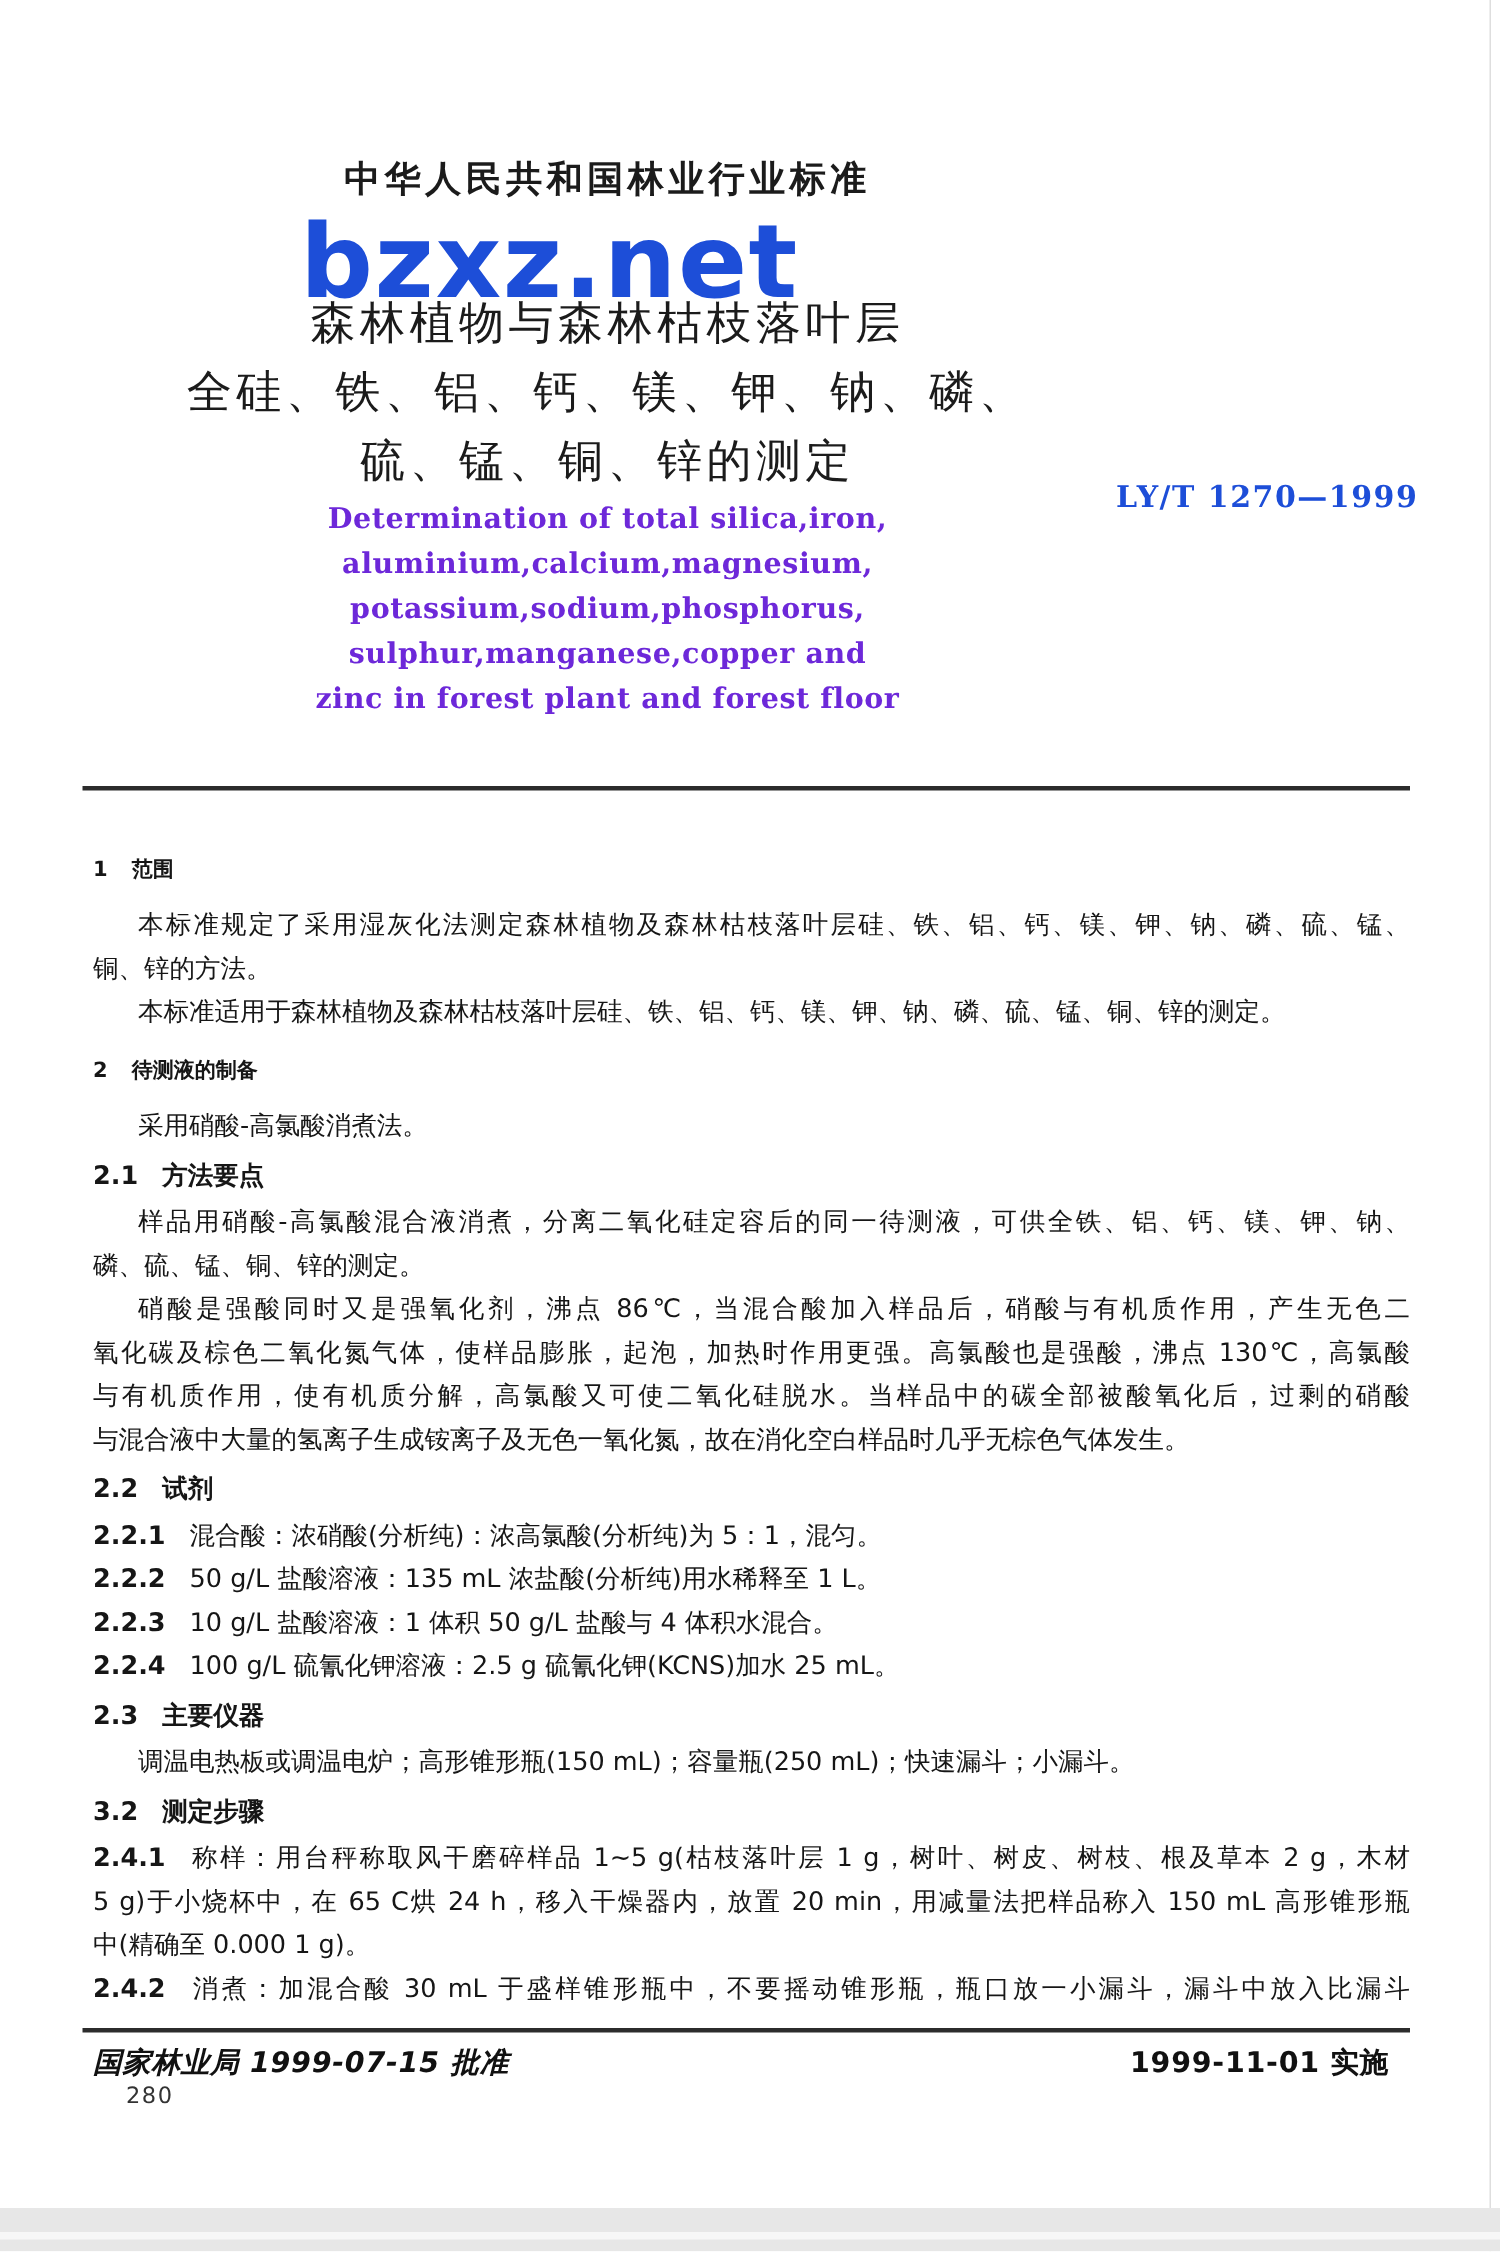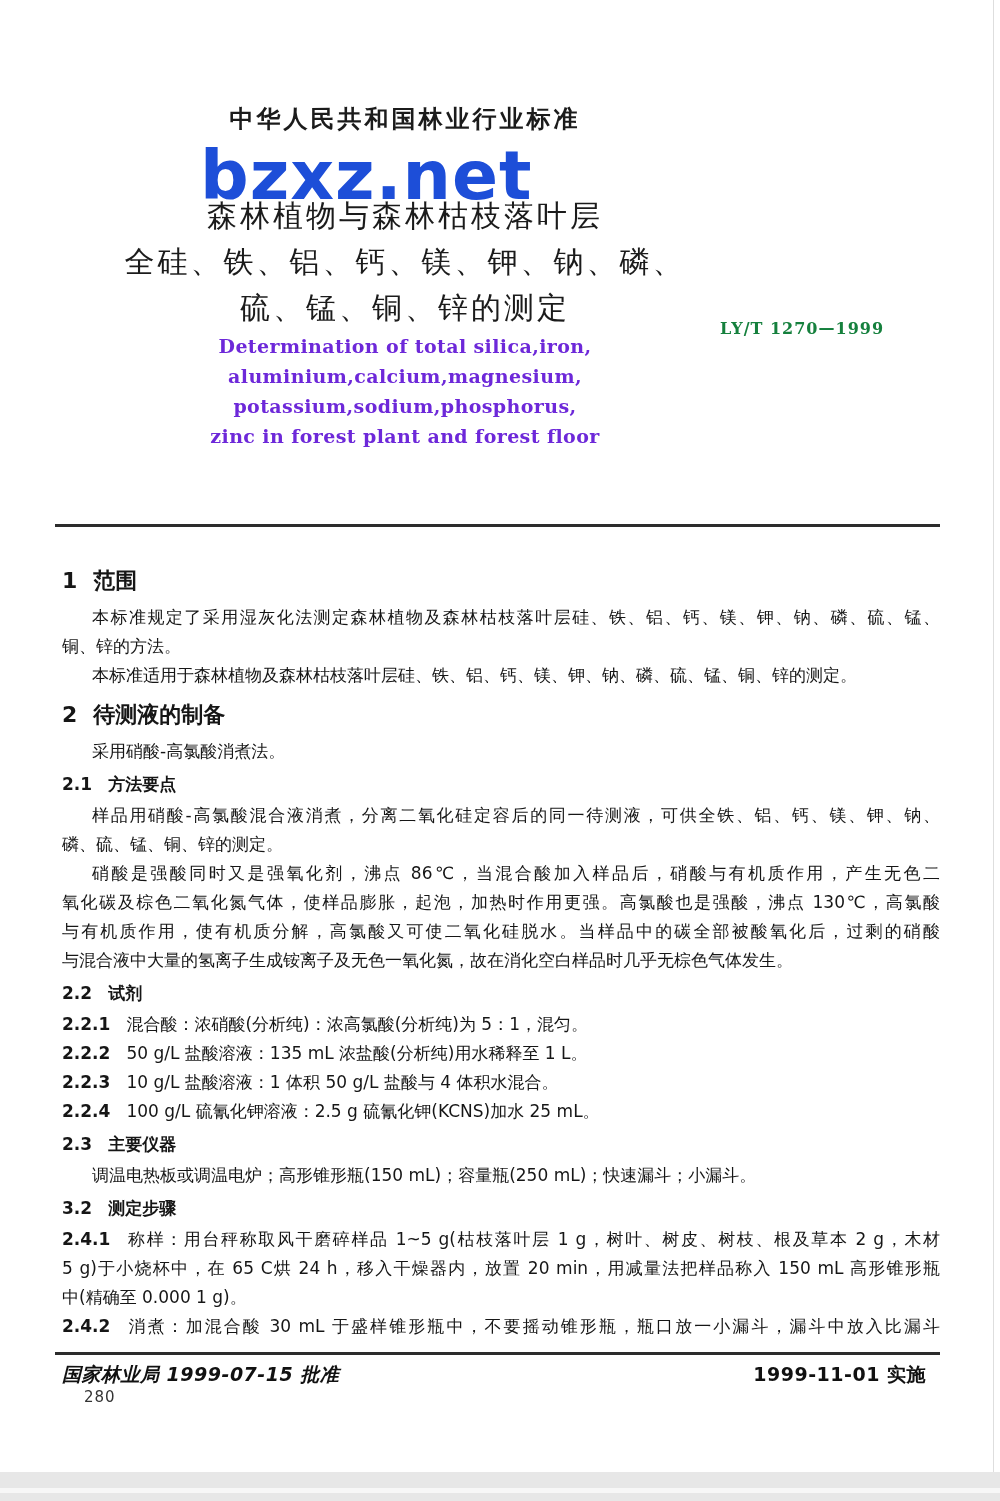--- a/index.html
+++ b/index.html
@@ -18,37 +18,37 @@
     color:#1d4ed8;z-index:0;white-space:nowrap;
   }
   .center-col{position:absolute;left:55px;width:700px;text-align:center;z-index:1;}
   .doc-caption{top:104px;font-size:24px;font-weight:700;letter-spacing:3px;line-height:30px;}
   .title-cn{top:193px;font-size:30px;font-weight:400;letter-spacing:3px;line-height:46px;}
   .title-en{
     top:331px;font-size:19px;font-weight:700;line-height:30px;
     font-family:"DejaVu Serif","Liberation Serif",serif;letter-spacing:0.4px;color:#6d28d9;
   }
   .std-no{
-    position:absolute;left:720px;top:319px;z-index:1;
+    position:absolute;left:744px;top:319px;z-index:1;
     font-family:"DejaVu Serif","Liberation Serif",serif;
-    font-size:16px;font-weight:600;letter-spacing:1px;color:#15803d;white-space:nowrap;
+    font-size:20px;font-weight:600;letter-spacing:1px;color:#1d4ed8;white-space:nowrap;
   }
   .rule{position:absolute;left:55px;width:885px;height:3px;background:#2c2c2c;z-index:1;}
   .rule-top{top:524px;}
   .rule-footer{top:1352px;}
   
   .body-col{
     position:absolute;left:62px;top:556px;width:878px;z-index:1;
     font-size:17px;line-height:29px;color:#161616;
   }
   .bl{white-space:normal;}
   .bl .num{font-weight:700;margin-right:16px;}
   .bl.h{font-weight:700;}
   .bl.h{margin:4px 0 2px;}
-  .bl.sec{margin:10px 0 8px;font-size:22px;}
+  .bl.sec{margin:10px 0 8px;font-size:14px;}
   .bl.first{text-indent:30px;}
   .bl.j{text-align:justify;text-align-last:justify;}
   
   .footer-approved{
     position:absolute;left:62px;top:1362px;z-index:1;
     font-size:19px;font-weight:700;letter-spacing:0.5px;color:#111;font-style:italic;
   }
   .footer-effective{
     position:absolute;right:74px;top:1362px;z-index:1;
     font-size:19px;font-weight:700;letter-spacing:0.5px;color:#111;
@@ -74,20 +74,21 @@
   <div class="center-col title-cn">
       <div>森林植物与森林枯枝落叶层</div>
       <div>全硅、铁、铝、钙、镁、钾、钠、磷、</div>
       <div>硫、锰、铜、锌的测定</div>
     </div>
 
   <div class="center-col title-en">
       <div>Determination of total silica,iron,</div>
       <div>aluminium,calcium,magnesium,</div>
       <div>potassium,sodium,phosphorus,</div>
+      <div>sulphur,manganese,copper and</div>
       <div>zinc in forest plant and forest floor</div>
     </div>
 
   <div class="std-no">LY/T 1270—1999</div>
 
   <div class="rule rule-top"></div>
 
   <div class="body-col">
       <div class="bl h sec"><span class="num">1</span><span>范围</span></div>
       <div class="bl first j"><span>本标准规定了采用湿灰化法测定森林植物及森林枯枝落叶层硅、铁、铝、钙、镁、钾、钠、磷、硫、锰、</span></div>

